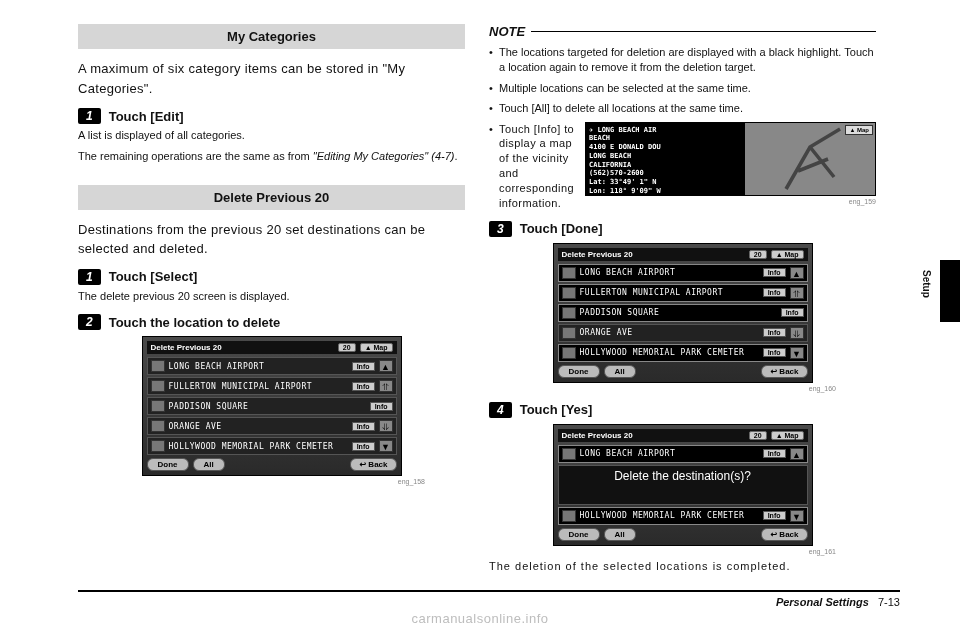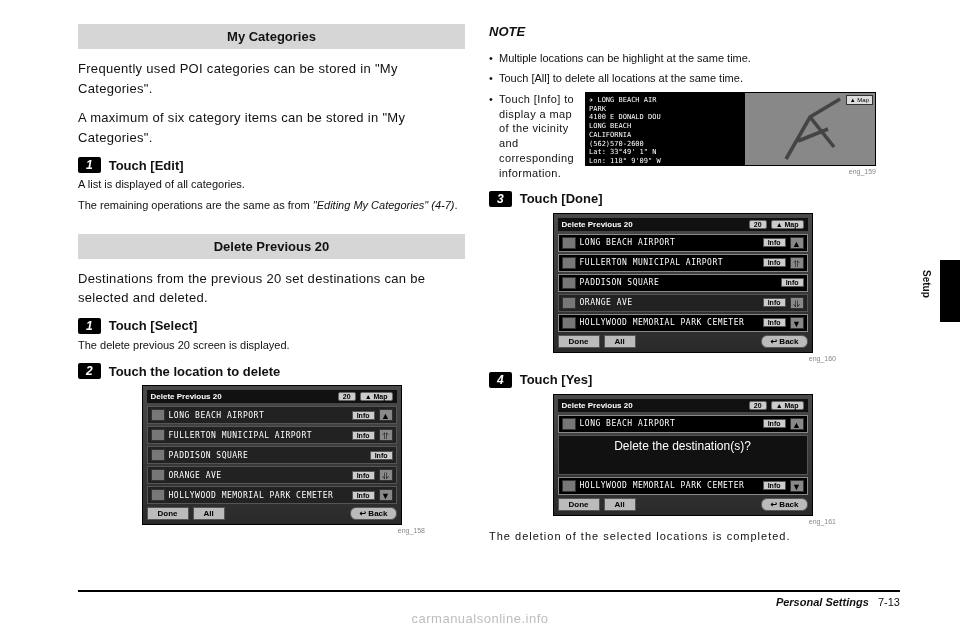--- a/index.html
+++ b/index.html
@@ -62,23 +62,23 @@
     line-height: 1.4;
     margin-bottom: 6px;
   }
   .italic { font-style: italic; }
 
   .note-head {
     font-weight: bold;
     font-style: italic;
     font-size: 13px;
     display: flex;
+    align-items: center;
     gap: 6px;
     margin-bottom: 6px;
-    flex-direction: column;
   }
   .note-line {
     flex: 1;
     height: 1px;
     background: #000;
   }
   .note-list {
     font-size: 11px;
     line-height: 1.4;
     list-style: none;
@@ -133,41 +133,41 @@
   .shot .row .info {
     background:#ccc; color:#000; border:1px solid #555; padding:0 4px; font-size:7px; font-weight:bold;
   }
   .shot .row .arrow {
     width:14px; height:12px; background:#888; border:1px solid #333; text-align:center; color:#000; line-height:12px; font-size:9px;
   }
   .shot .bottom {
     display:flex; justify-content:space-between; align-items:center; gap:4px; margin-top:3px;
   }
   .shot .bottom .btn {
-    background:#bbb; color:#000; border:1px solid #555; border-radius:0;
+    background:#bbb; color:#000; border:1px solid #555; border-radius:6px;
     padding:1px 10px; font-size:8px; font-weight:bold;
   }
   .shot .bottom .back {
     background:#bbb; color:#000; border:1px solid #555; border-radius:6px;
     padding:1px 8px; font-size:8px; font-weight:bold;
   }
   .shot .highlight { background:#000 !important; border-color:#888; }
   .shot .confirm {
     background:#111; border:1px solid #555; margin:2px 0; padding:3px;
     text-align:center;
   }
   .shot .confirm .msg { color:#fff; font-size:12px; margin-bottom:18px;}
   .shot .confirm .yn { display:flex; justify-content:center; gap:8px;}
   .shot .confirm .yn .b {
     background:#ccc; color:#000; padding:0 14px; font-size:8px; font-weight:bold; border:1px solid #666;
   }
 
   .mini-map {
     width:100%; height:74px; background:#4d7c0f; border:1px solid #000; position:relative;
-    display:flex; font-size:7px; color:#fff;
+    display:flex; font-size:7px; color:#fff;font-weight:bold;
   }
   .mini-map .left {
     width:55%; background:#000; color:#fff; padding:3px; font-family:monospace; line-height:1.25;
   }
   .mini-map .right {
     flex:1; background:#888; position:relative;
   }
   .mini-map .right .mp {
     position:absolute; top:2px; right:2px; background:#ddd; color:#000; font-size:6px; padding:0 3px; border:1px solid #333;
   }
@@ -203,21 +203,20 @@
     letter-spacing:0.5px;
   }
 </style>
 </head>
 <body>
 
 <div class="page">
 
   <div class="col">
     <div class="section-head">My Categories</div>
-    <p class="body-text">Frequently used POI categories can be stored in "My Categories".</p>
     <p class="body-text">A maximum of six category items can be stored in "My Categories".</p>
 
     <div class="step">
       <span class="step-num">1</span>
       <span class="step-label">Touch [Edit]</span>
     </div>
     <p class="fine">A list is displayed of all categories.</p>
     <p class="fine">
       <span>The remaining operations are the same as from </span><span class="italic">"Editing My Categories" (4-7)</span><span>.</span>
     </p>
@@ -285,30 +284,31 @@
     </div>
     <div class="caption">eng_158</div>
   </div>
 
   <div class="col">
     <div class="note-head">
       <span>NOTE</span>
       <span class="note-line"></span>
     </div>
     <ul class="note-list">
-      <li>Multiple locations can be highlight at the same time.</li>
+      <li>The locations targeted for deletion are displayed with a black highlight. Touch a location again to remove it from the deletion target.</li>
+      <li>Multiple locations can be selected at the same time.</li>
       <li>Touch [All] to delete all locations at the same time.</li>
       <li>
         <div class="note-inline">
           <div class="txt">Touch [Info] to display a map of the vicinity and corresponding information.</div>
           <div class="mini">
             <div class="mini-map">
               <div class="left">
                 <div>✈ LONG BEACH AIR</div>
-                <div>   PARK</div>
+                <div>   BEACH</div>
                 <div>4100 E DONALD DOU</div>
                 <div>LONG BEACH</div>
                 <div>CALIFORNIA</div>
                 <div>(562)570-2600</div>
                 <div>Lat:  33°49'  1" N</div>
                 <div>Lon: 118° 9'09" W</div>
               </div>
               <div class="right">
                 <span class="mp">▲ Map</span>
                 <svg viewBox="0 0 60 60">

